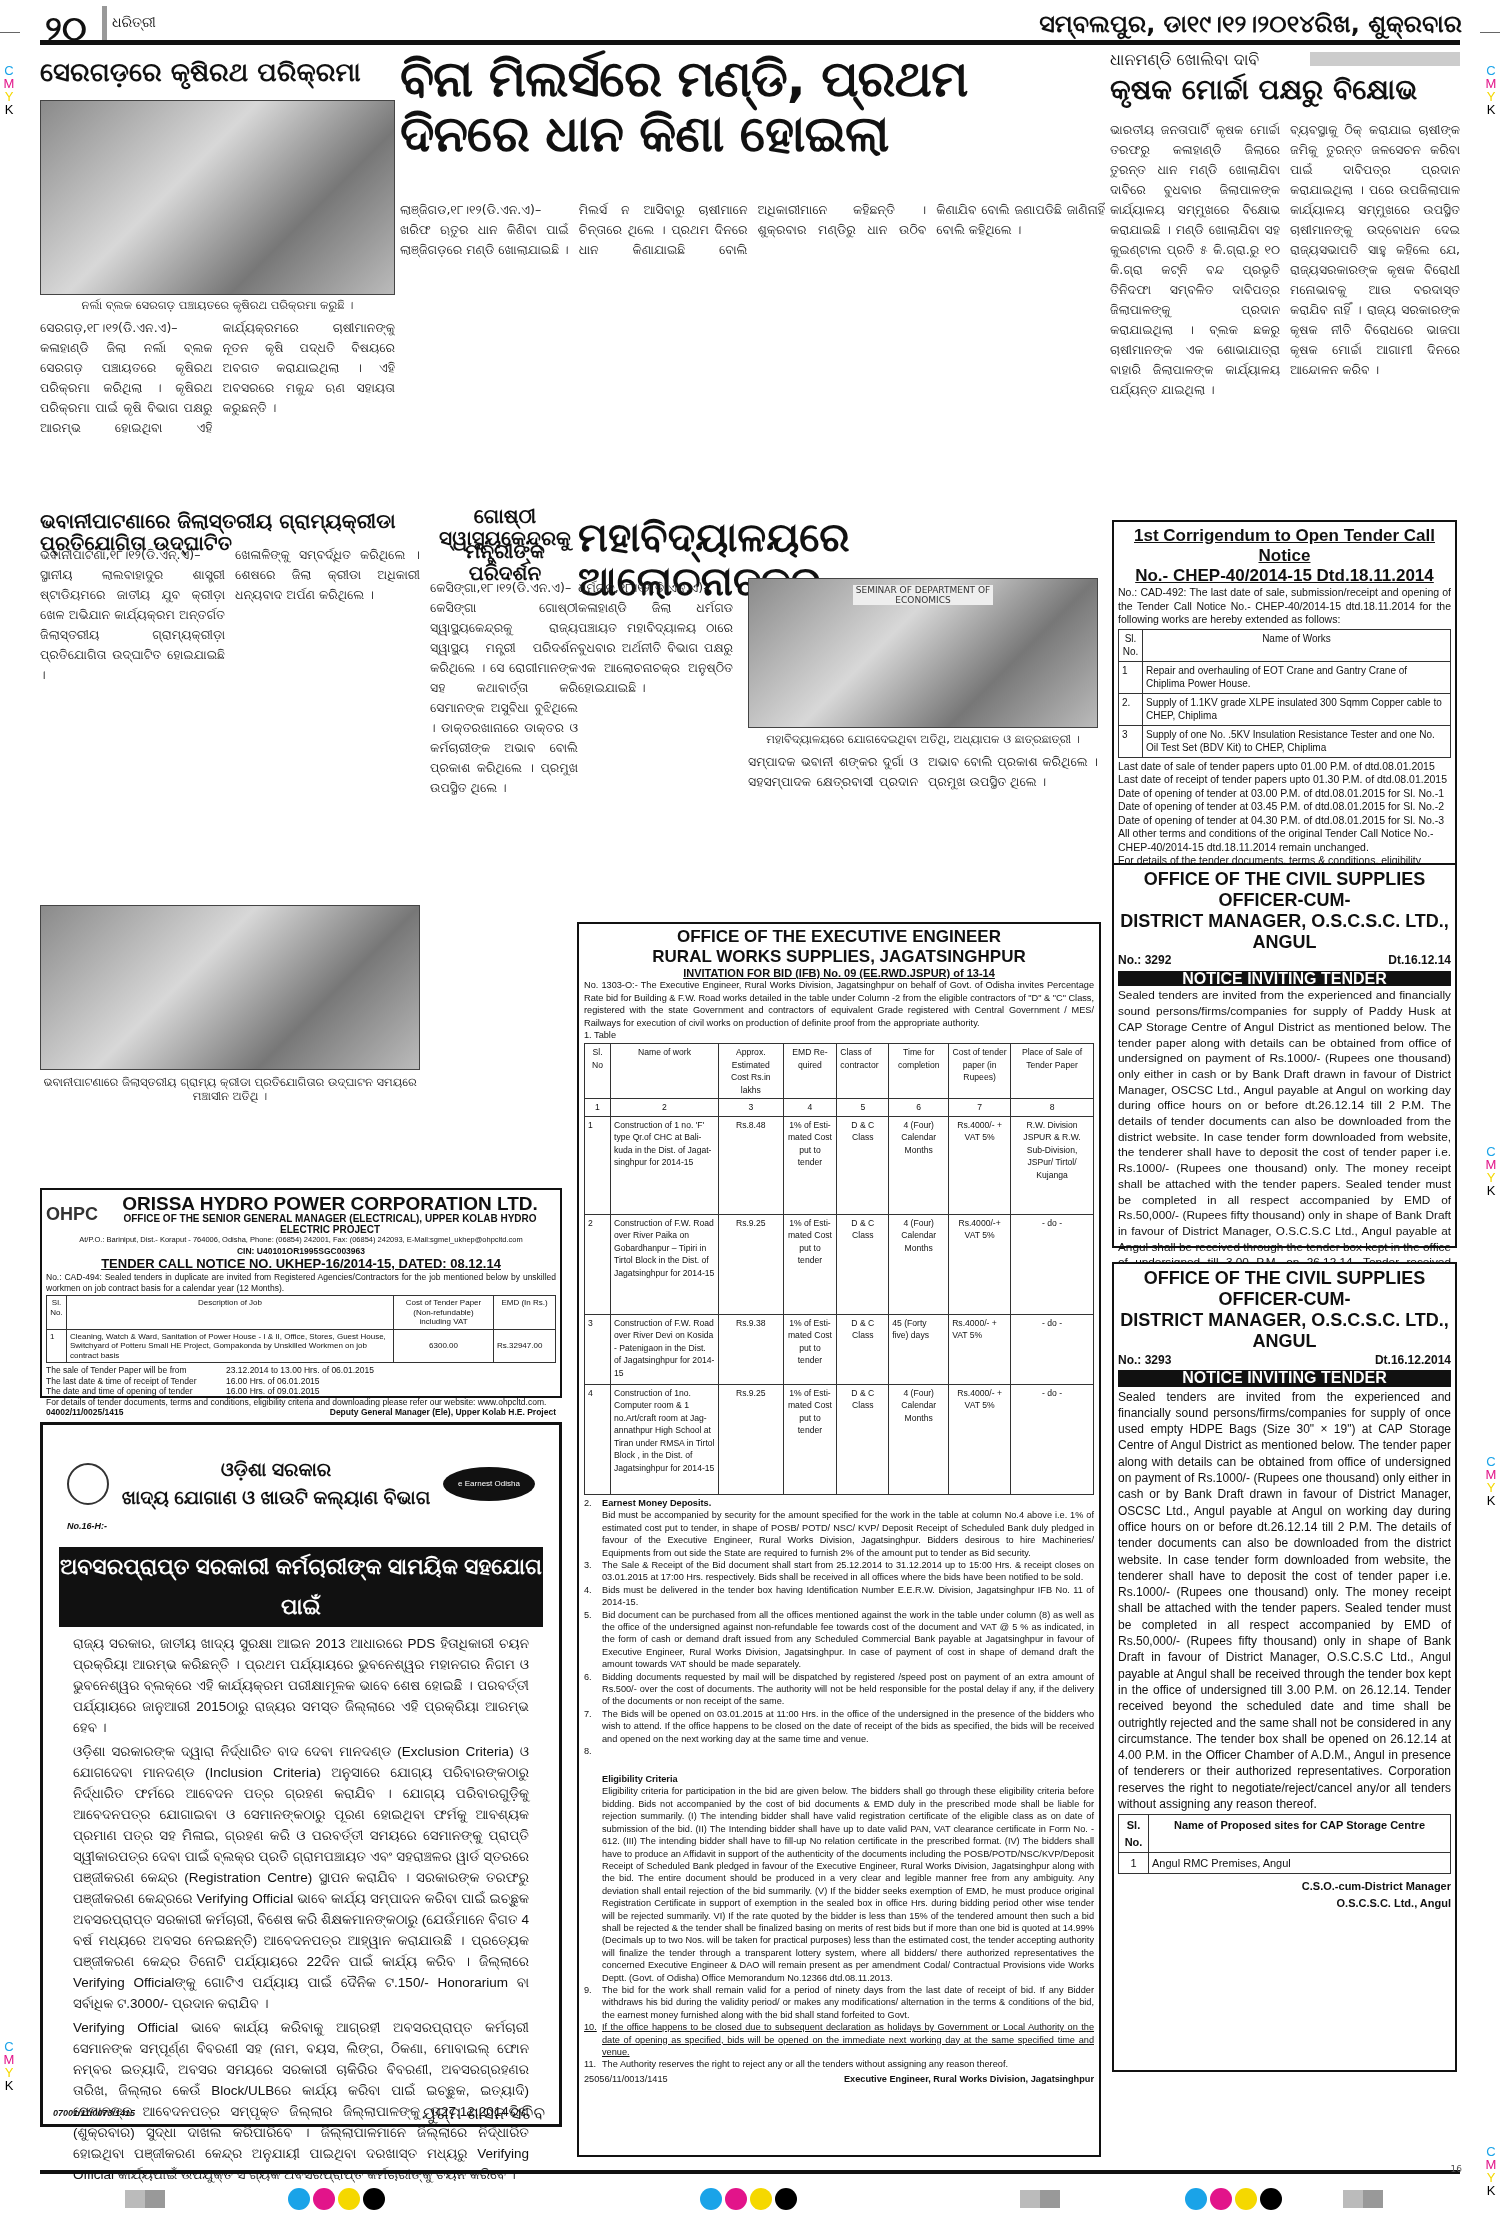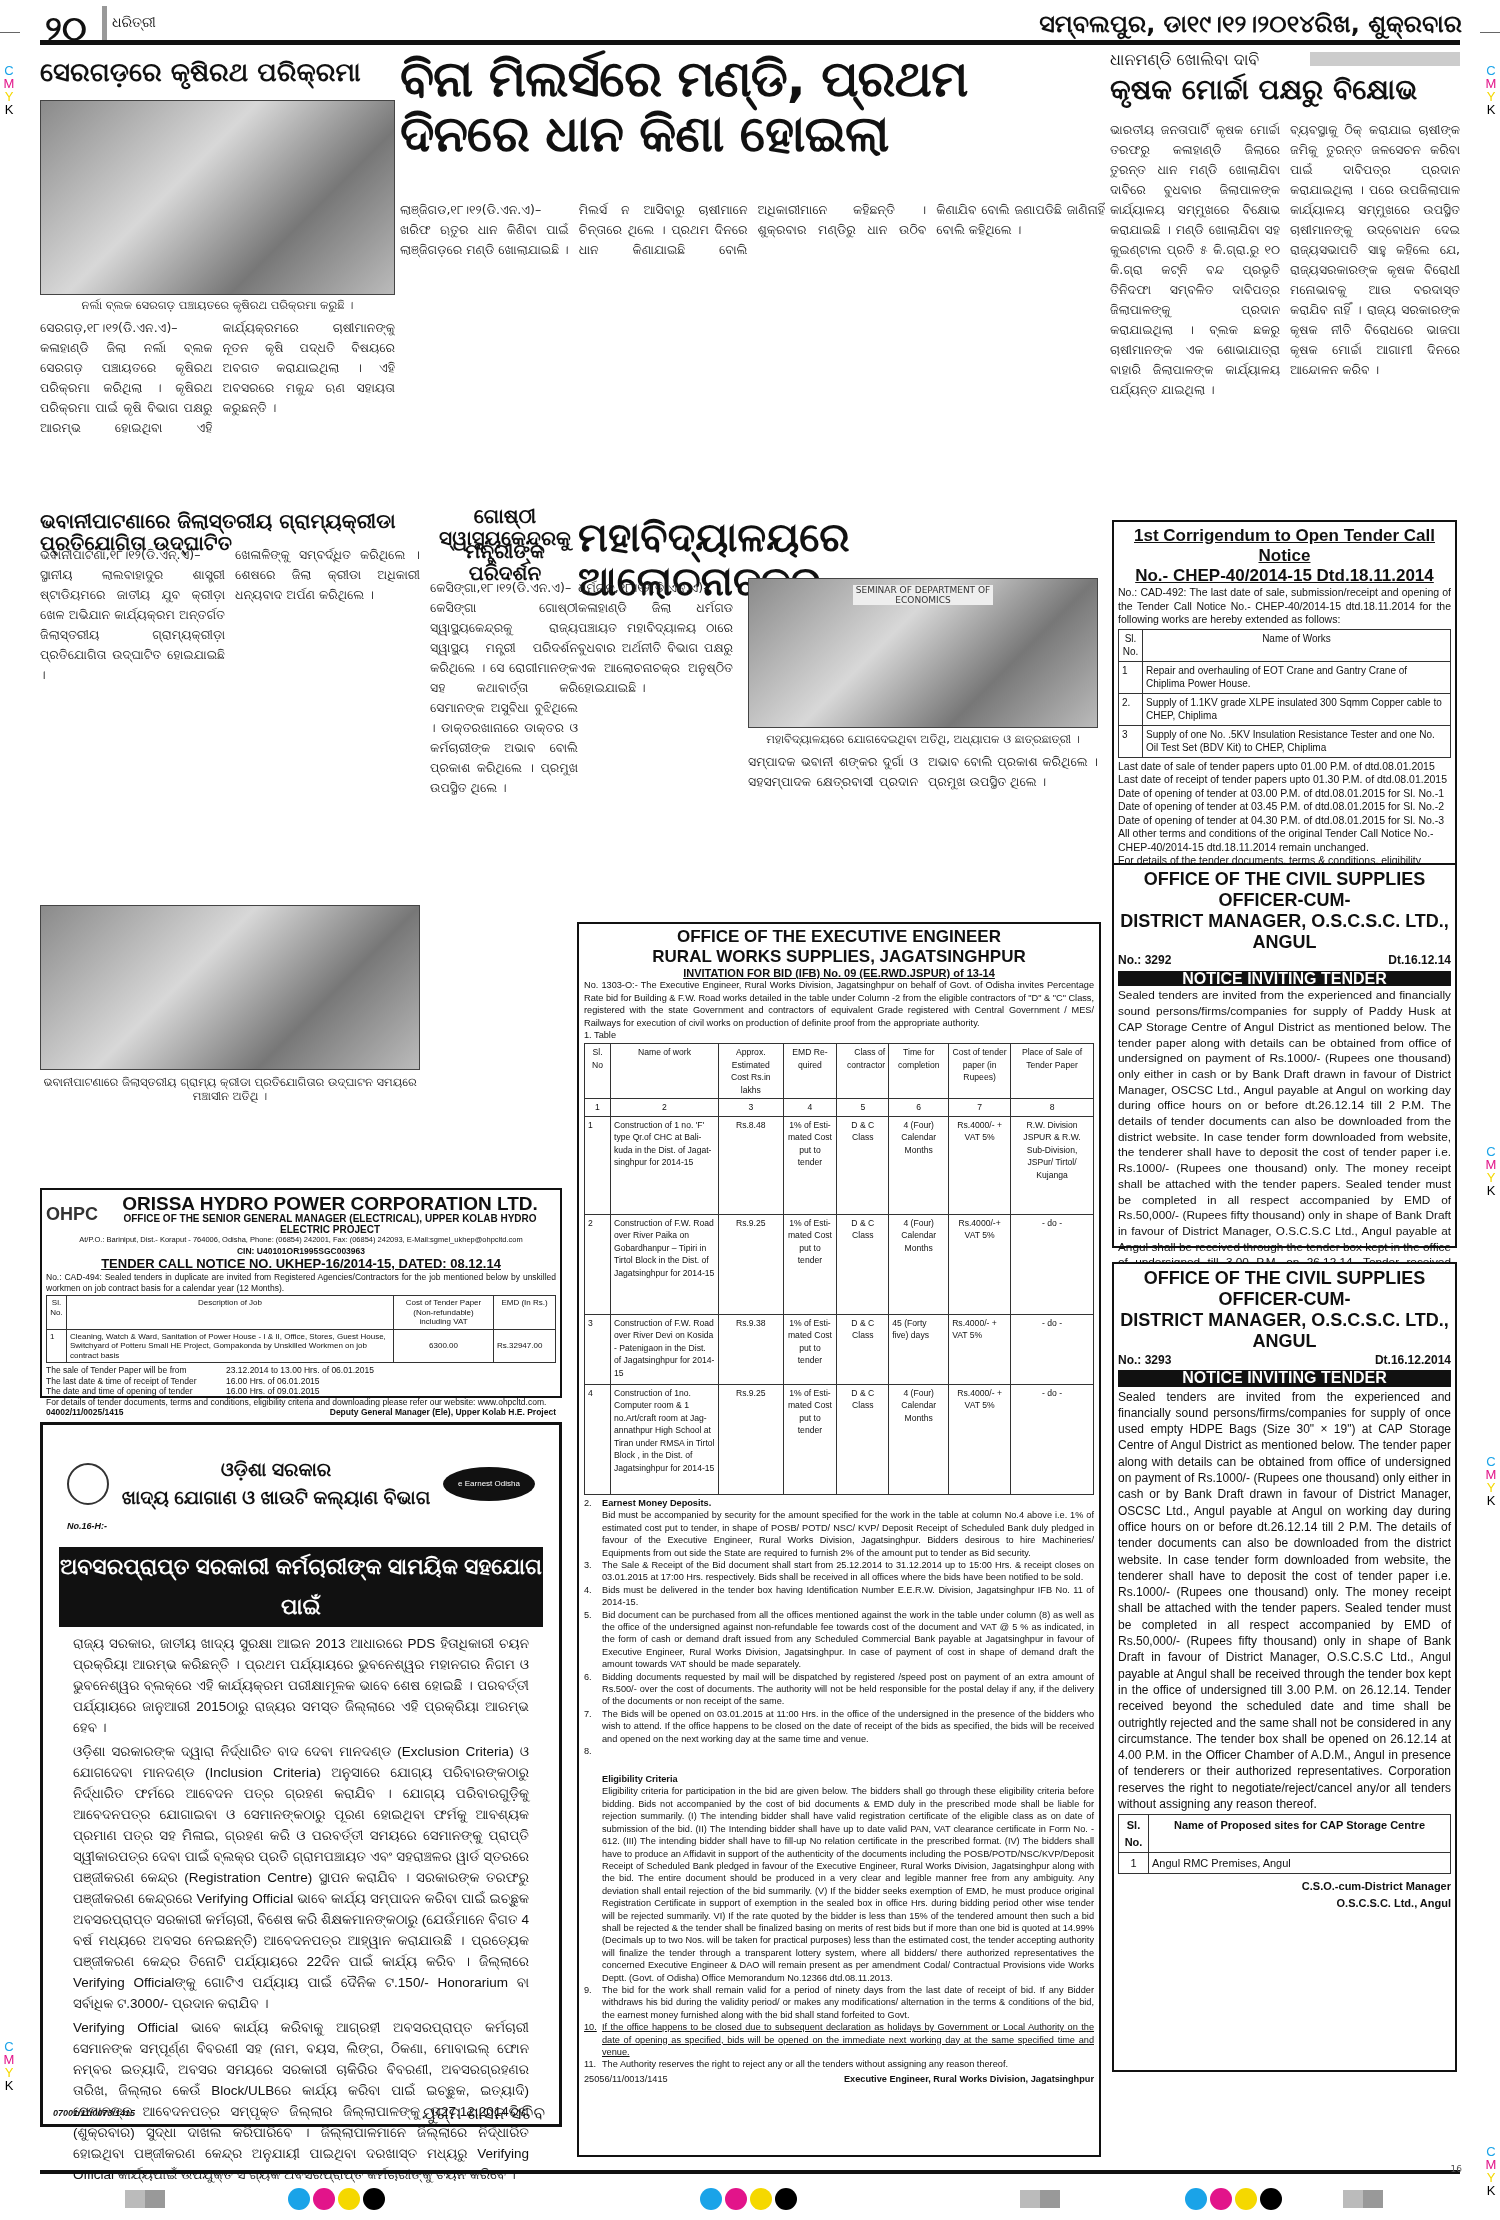--- a/index.html
+++ b/index.html
@@ -267,21 +267,21 @@
   <div style="text-align:center;font-weight:bold;font-size:11px;text-decoration:underline">INVITATION FOR BID (IFB) No. 09 (EE.RWD.JSPUR) of 13-14</div>
   <p>No. 1303-O:- The Executive Engineer, Rural Works Division, Jagatsinghpur on behalf of Govt. of Odisha invites Percentage Rate bid for Building &amp; F.W. Road works detailed in the table under Column -2 from the eligible contractors of "D" &amp; "C" Class, registered with the state Government and contractors of equivalent Grade registered with Central Government / MES/ Railways for execution of civil works on production of definite proof from the appropriate authority.</p>
   <div>1. Table</div>
   <table style="font-size:8.6px;line-height:12.5px;margin:2px 0">
     <tbody>
         <tr>
       <th style="width:26px">Sl. No</th>
       <th style="width:108px">Name of work</th>
       <th style="text-align:center">Approx. Estimated Cost Rs.in lakhs</th>
       <th style="text-align:center">EMD Re-quired</th>
-      <th style="text-align:right">Class of contractor</th>
+      <th style="text-align:left">Class of contractor</th>
       <th style="text-align:center">Time for completion</th>
       <th style="text-align:center">Cost of tender paper (in Rupees)</th>
       <th style="text-align:center">Place of Sale of Tender Paper</th>
     </tr>
     <tr style="text-align:center">
       <td>1</td>
           <td>2</td>
           <td>3</td>
           <td>4</td>
           <td>5</td>

